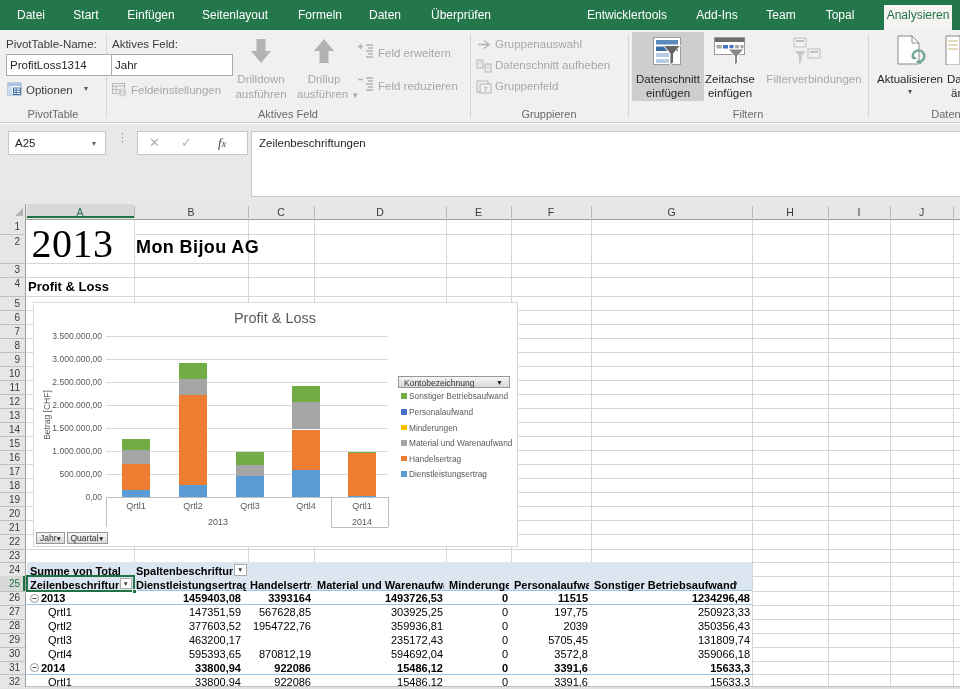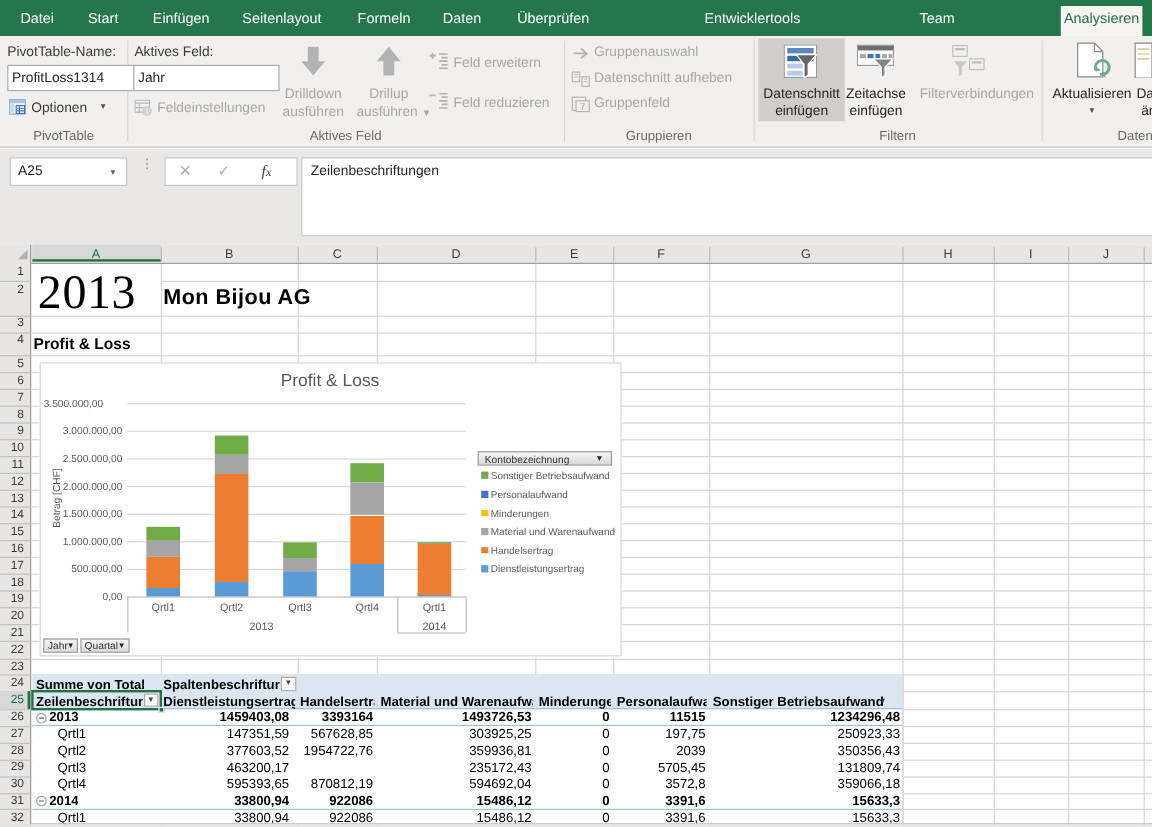--- a/index.html
+++ b/index.html
@@ -31,21 +31,23 @@
 
 <div class="abs tabs">
 <div class="tab" style="left:-14px;width:90px;">Datei</div>
 <div class="tab" style="left:41px;width:90px;">Start</div>
 <div class="tab" style="left:106px;width:90px;">Einfügen</div>
 <div class="tab" style="left:190px;width:90px;">Seitenlayout</div>
 <div class="tab" style="left:275px;width:90px;">Formeln</div>
 <div class="tab" style="left:340px;width:90px;">Daten</div>
 <div class="tab" style="left:416px;width:90px;">Überprüfen</div>
 <div class="tab" style="left:582px;width:90px;">Entwicklertools</div>
+<div class="tab" style="left:672px;width:90px;">Add-Ins</div>
 <div class="tab" style="left:736px;width:90px;">Team</div>
+<div class="tab" style="left:795px;width:90px;">Topal</div>
 <div class="tab active" style="left:884px;width:68px;">Analysieren</div>
 </div>
 <div class="abs ribbon">
 <div class="rsep" style="left:106px;"></div>
 <div class="rsep" style="left:470px;"></div>
 <div class="rsep" style="left:628px;"></div>
 <div class="rsep" style="left:868px;"></div>
 <div class="rlabel" style="left:13px;width:80px;">PivotTable</div>
 <div class="rlabel" style="left:243px;width:90px;">Aktives Feld</div>
 <div class="rlabel" style="left:504px;width:90px;">Gruppieren</div>
@@ -299,21 +301,21 @@
 <div class="vl" style="left:752px;top:219.5px;height:469.5px;"></div>
 <div class="vl" style="left:828px;top:219.5px;height:469.5px;"></div>
 <div class="vl" style="left:890px;top:219.5px;height:469.5px;"></div>
 <div class="vl" style="left:953px;top:219.5px;height:469.5px;"></div>
 <div class="abs" style="left:31.5px;top:219.5px;font-family:'Liberation Serif',serif;font-size:40px;letter-spacing:0.5px;color:#000;">2013</div>
 <div class="abs b" style="left:136px;top:236.5px;font-size:18px;letter-spacing:0.4px;color:#000;">Mon Bijou AG</div>
 <div class="abs b" style="left:28px;top:278.5px;font-size:13px;color:#000;">Profit &amp; Loss</div>
 <div class="abs" style="left:32.5px;top:302px;width:485.5px;height:245px;background:#fff;border:1px solid #d7d7d7;z-index:5;"></div>
 <div class="ctext" style="left:175px;top:310px;width:200px;text-align:center;font-size:14.5px;z-index:6;">Profit &amp; Loss</div>
 <div class="ctext" style="left:-8px;top:410px;width:110px;font-size:8.5px;text-align:center;transform:rotate(-90deg);z-index:6;">Betrag [CHF]</div>
-<div class="ctext" style="left:16px;top:331px;width:70px;text-align:right;font-size:8.5px;z-index:6;">3.500.000,00</div>
+<div class="ctext" style="left:32px;top:331px;width:70px;text-align:right;font-size:8.5px;z-index:6;">3.500.000,00</div>
 <div class="hl" style="left:106px;top:336px;width:282px;background:#d9d9d9;z-index:6;"></div>
 <div class="ctext" style="left:32px;top:354px;width:70px;text-align:right;font-size:8.5px;z-index:6;">3.000.000,00</div>
 <div class="hl" style="left:106px;top:359px;width:282px;background:#d9d9d9;z-index:6;"></div>
 <div class="ctext" style="left:32px;top:377px;width:70px;text-align:right;font-size:8.5px;z-index:6;">2.500.000,00</div>
 <div class="hl" style="left:106px;top:382px;width:282px;background:#d9d9d9;z-index:6;"></div>
 <div class="ctext" style="left:32px;top:400px;width:70px;text-align:right;font-size:8.5px;z-index:6;">2.000.000,00</div>
 <div class="hl" style="left:106px;top:405px;width:282px;background:#d9d9d9;z-index:6;"></div>
 <div class="ctext" style="left:32px;top:423px;width:70px;text-align:right;font-size:8.5px;z-index:6;">1.500.000,00</div>
 <div class="hl" style="left:106px;top:428px;width:282px;background:#d9d9d9;z-index:6;"></div>
 <div class="ctext" style="left:32px;top:446px;width:70px;text-align:right;font-size:8.5px;z-index:6;">1.000.000,00</div>

